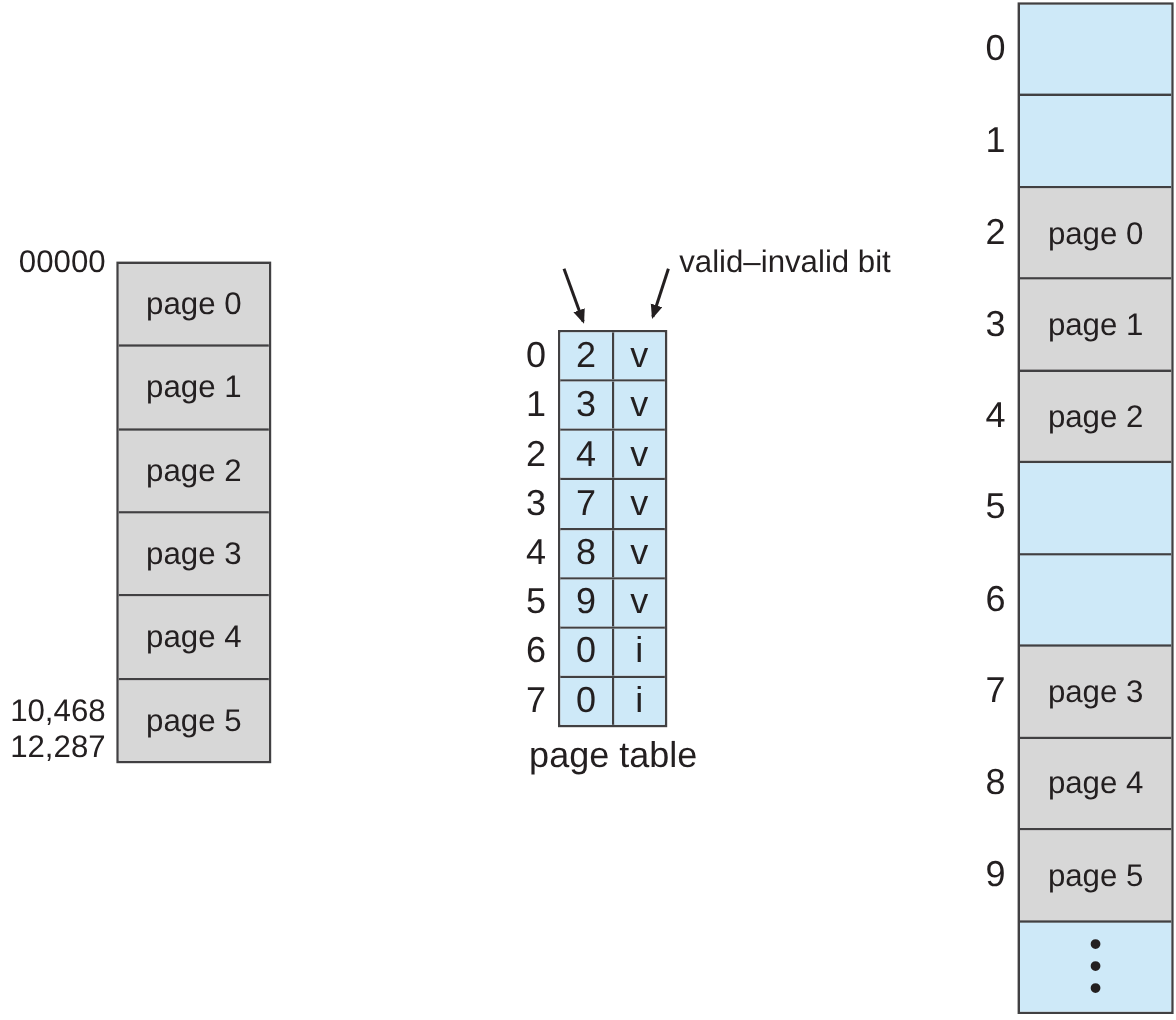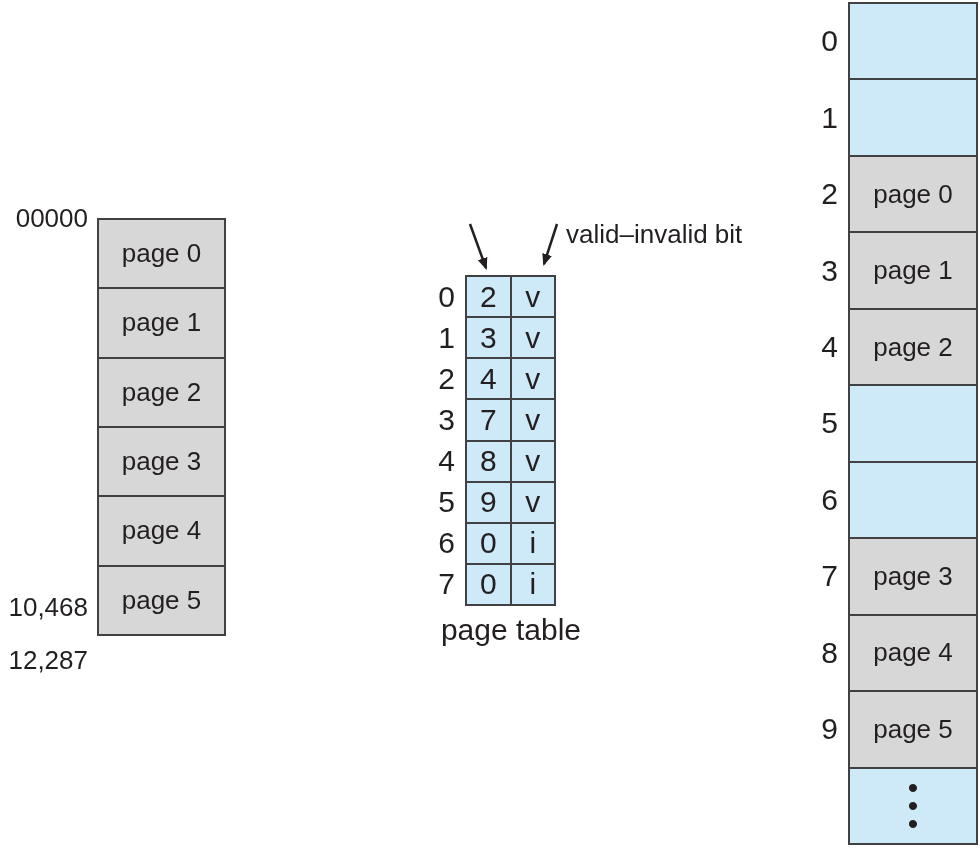--- a/index.html
+++ b/index.html
@@ -13,22 +13,22 @@
     overflow: hidden;
   }
   .addr {
     position: absolute;
     width: 86px;
     text-align: right;
     font-size: 26px;
     line-height: 26px;
   }
   .addr-top { left: 2px;  top: 205px; }
-  .addr-mid { left: 2px;  top: 579px; margin-top: 15px; }
-  .addr-bot { left: 2px;  top: 647px; }
+  .addr-mid { left: 2px;  top: 579px; }
+  .addr-bot { left: 2px;  top: 609px; }
 
   
   .memcol {
     position: absolute;
     display: flex;
     flex-direction: column;
     border: 2px solid #414042;
     background: #ffffff;
   }
   .memrow {
@@ -59,21 +59,21 @@
   }
 
   
   .pt-label {
     position: absolute;
     font-size: 26px;
     line-height: 28px;
     white-space: nowrap;
   }
   .frame-label { left: 285px; top: 204px; }
-  .valid-label { left: 566px; top: 204px; margin-top: 16px; }
+  .valid-label { left: 566px; top: 204px; }
 
   .page-table {
     position: absolute;
     left: 465px; top: 275px;
     width: 91px; height: 331px;
     display: flex;
     flex-direction: column;
     border: 2px solid #414042;
   }
   .pt-row {

